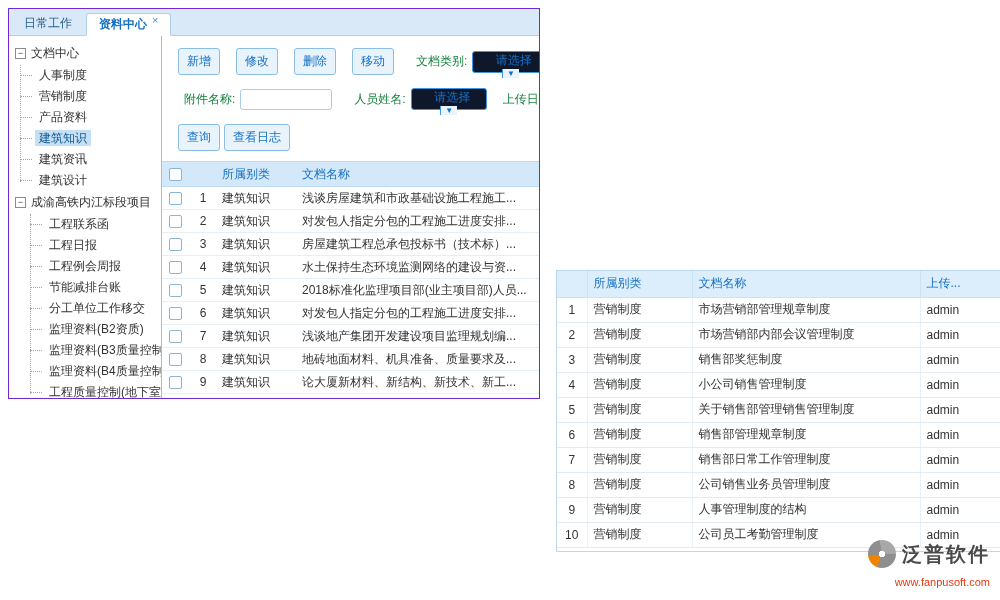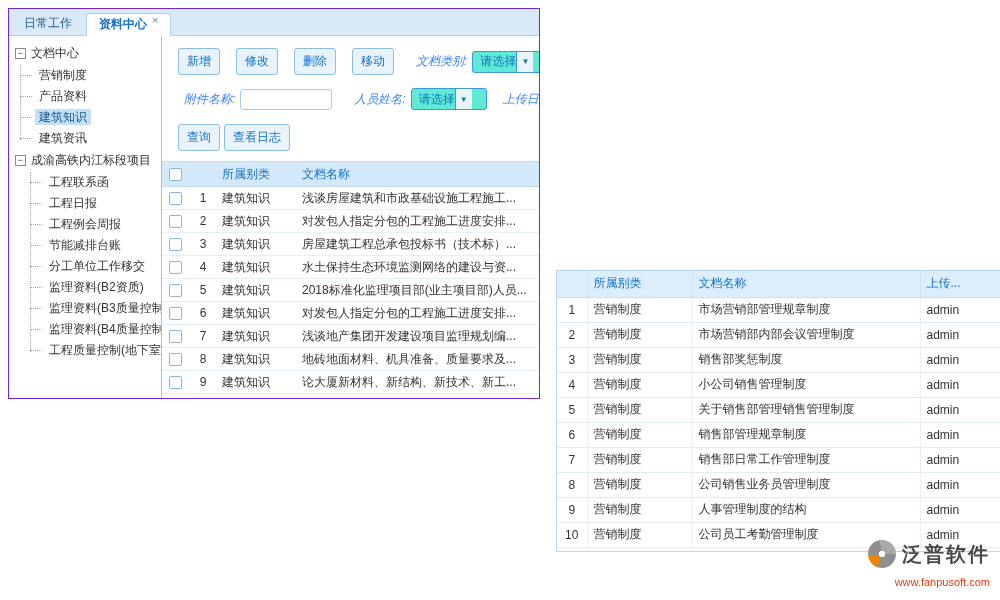--- a/index.html
+++ b/index.html
@@ -33,23 +33,23 @@
   .tree-group.lv2 .tree-item::before { left:21px; }
   .tree-item .lbl { padding:1px 4px; }
   .tree-item.selected .lbl { background:#c5e0f5; color:#14588e; }
 
   .content { flex:1; min-width:0; overflow:hidden; white-space:nowrap; }
   .trow1 { padding:12px 0 0 16px; display:flex; align-items:center; }
   .trow2 { padding:13px 0 0 16px; display:flex; align-items:center; }
   .trow3 { padding:14px 0 10px 16px; display:flex; align-items:center; }
   .btn { display:inline-block; padding:4px 8px; font-size:12px; color:#1570c5; background:#e8f3fc;
     border:1px solid #8bbde6; border-radius:3px; margin-right:16px; cursor:pointer; }
-  .flabel { font-size:12px; color:#3b82f6; margin:0 5px 0 6px; flex-shrink:0;font-style:italic; }
+  .flabel { font-size:12px; color:#15803d; margin:0 5px 0 6px; flex-shrink:0; }
   .selectbox { display:inline-flex; width:76px; height:22px; border:1px solid #3f96dc; border-radius:3px;
-    align-items:center; background:#5eead4; flex-shrink:0; }
+    align-items:center; justify-content:space-between; background:#0f172a; flex-shrink:0;flex-direction:column; }
   .selectbox .val { font-size:12px; color:#1570c5; padding-left:7px; }
   .selectbox .arrow { width:17px; height:100%; background:#eaf4fd; border-left:1px solid #3f96dc;
     display:flex; align-items:center; justify-content:center; color:#1570c5; font-size:8px; }
   .txtinput { width:92px; height:21px; border:1px solid #a7cdeb; border-radius:3px; font-size:12px; padding:0 4px; }
 
   table { border-collapse:collapse; font-size:12px; table-layout:fixed; }
   .doc-table { width:420px; }
   .doc-table thead th { background:#d3e8f8; color:#1570c5; font-weight:normal; height:25px;
     text-align:left; padding:0 4px; border-top:1px solid #bfdbf2; border-bottom:1px solid #bfdbf2; }
   .doc-table tbody td { height:23px; border-bottom:1px solid #e6eef6; padding:0 4px; color:#333;
@@ -98,24 +98,26 @@
     </div>
 
     <div class="p1-body">
 
       <div class="tree">
         <div class="tree-root">
           <span class="expander">−</span>
           <span>文档中心</span>
         </div>
         <div class="tree-group">
+          <div class="tree-item"><span class="lbl">人事制度</span></div>
           <div class="tree-item"><span class="lbl">营销制度</span></div>
           <div class="tree-item"><span class="lbl">产品资料</span></div>
           <div class="tree-item selected"><span class="lbl">建筑知识</span></div>
           <div class="tree-item"><span class="lbl">建筑资讯</span></div>
+          <div class="tree-item"><span class="lbl">建筑设计</span></div>
         </div>
         <div class="tree-root">
           <span class="expander">−</span>
           <span>成渝高铁内江标段项目</span>
         </div>
         <div class="tree-group lv2">
           <div class="tree-item"><span class="lbl">工程联系函</span></div>
           <div class="tree-item"><span class="lbl">工程日报</span></div>
           <div class="tree-item"><span class="lbl">工程例会周报</span></div>
           <div class="tree-item"><span class="lbl">节能减排台账</span></div>

